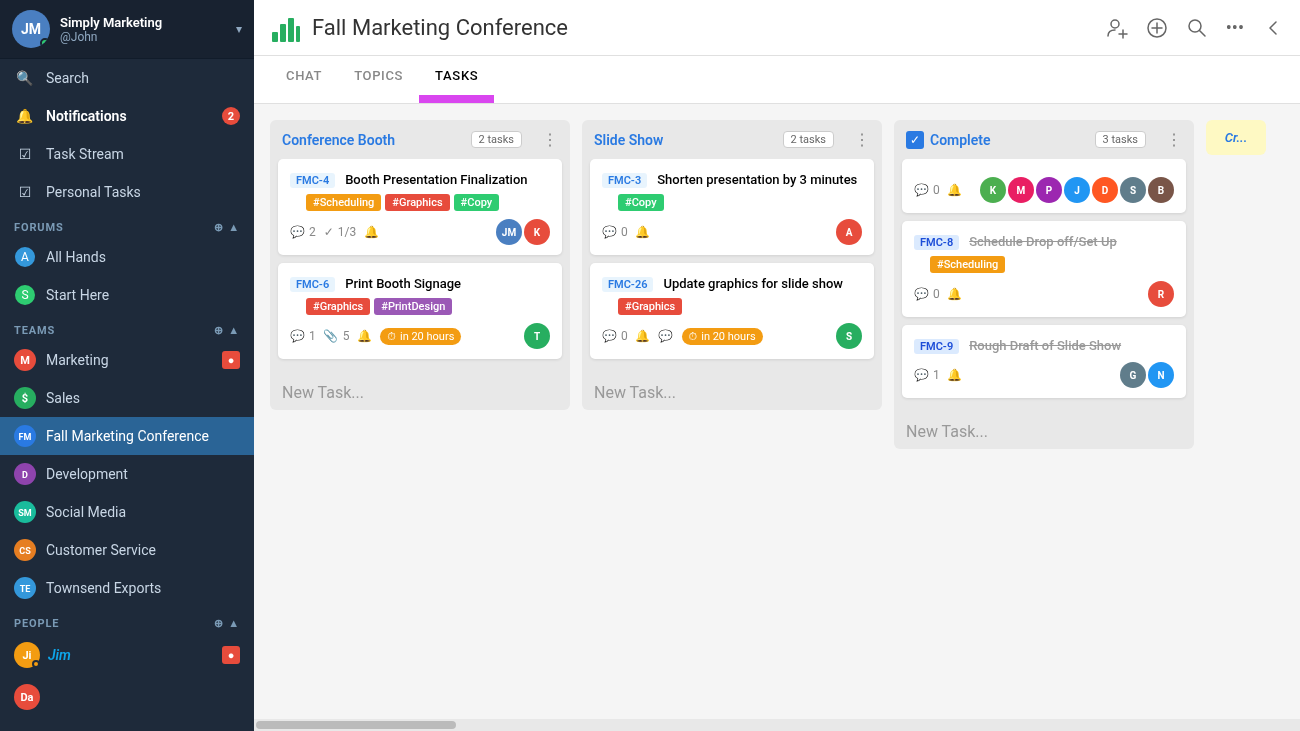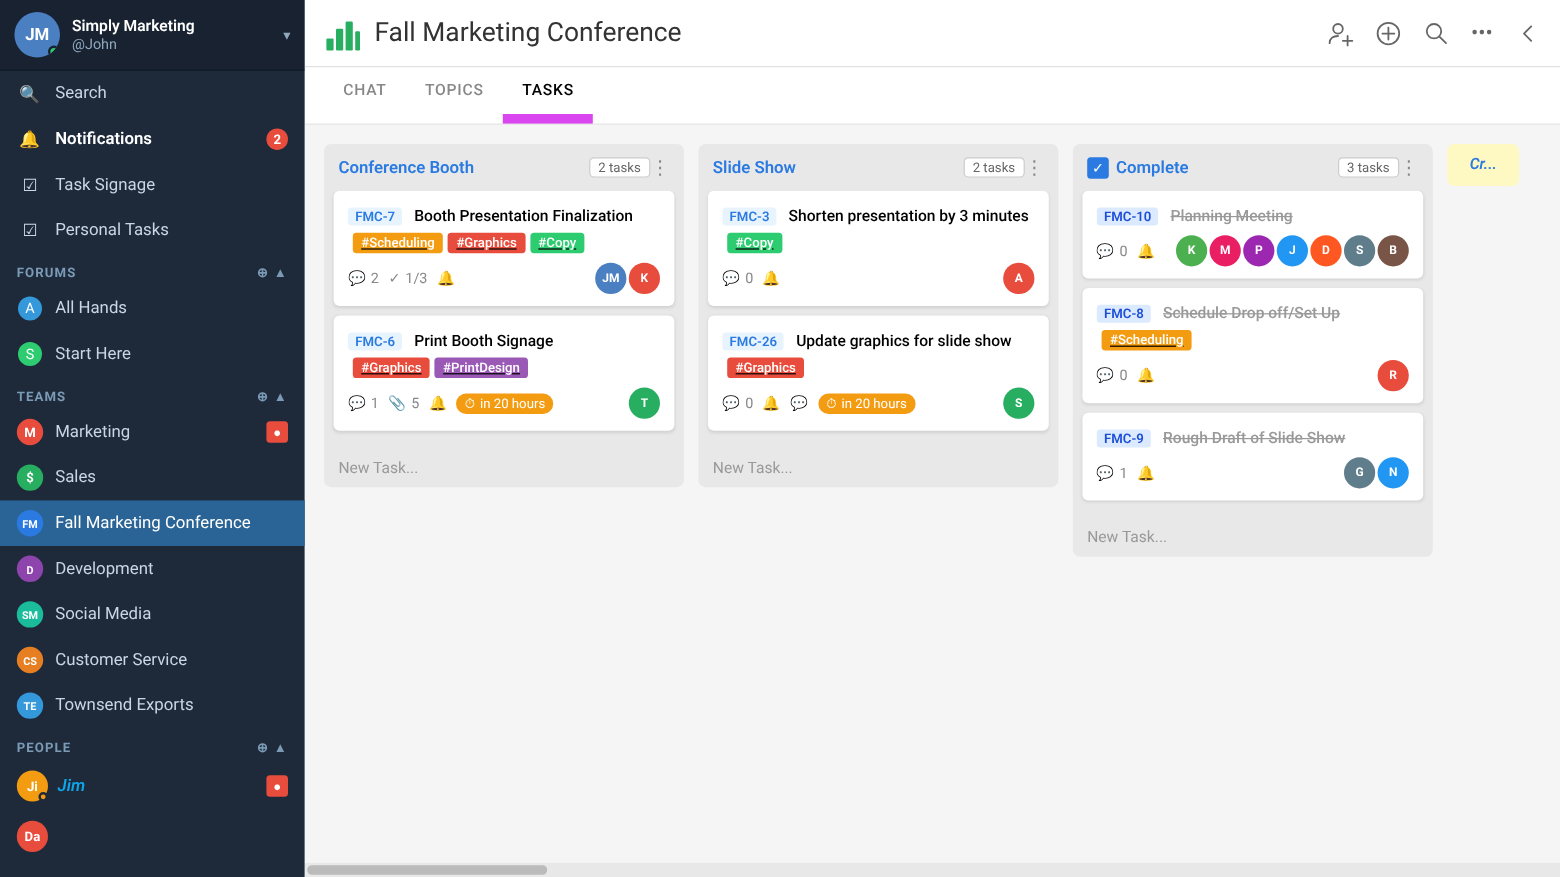--- a/index.html
+++ b/index.html
@@ -45,43 +45,43 @@
     .tabs { display: flex; border-bottom: 1px solid #e0e0e0; padding: 0 16px; flex-shrink: 0; }
     .tab { padding: 12px 16px; font-size: 13px; font-weight: 500; color: #888; cursor: pointer; border-bottom: 2px solid transparent; letter-spacing: 0.05em; }
     .tab.active { color: #000000; border-bottom: 8px solid #d946ef; }
 
     
     .kanban-board { display: flex; gap: 12px; padding: 16px; overflow-x: auto; flex: 1; align-items: flex-start; background: #f5f5f5; }
 
     .kanban-column { width: 300px; flex-shrink: 0; background: #e8e8e8; border-radius: 6px; display: flex; flex-direction: column; max-height: calc(731px - 56px - 48px - 32px); }
     .kanban-column-header { display: flex; align-items: center; padding: 10px 12px; }
     .kanban-column-title { font-size: 14px; font-weight: 600; color: #2a7ae2; flex: 1; }
-    .column-tasks-count { background: #fff; border: 1px solid #ccc; border-radius: 4px; font-size: 11px; color: #666; padding: 1px 7px; margin-right: 0; text-align: right; }
+    .column-tasks-count { background: #fff; border: 1px solid #ccc; border-radius: 4px; font-size: 11px; color: #666; padding: 1px 7px; margin-right: 20px; text-align: right; }
     .column-menu { color: #888; cursor: pointer; font-size: 16px; }
 
     .kanban-cards { padding: 0 8px 8px; overflow-y: auto; flex: 1; }
     .kanban-card { background: #fff; border-radius: 5px; margin-bottom: 8px; padding: 10px 12px; box-shadow: 0 1px 3px rgba(0,0,0,0.1); }
     .card-task-id { background: #e8f4fd; color: #2a7ae2; border-radius: 3px; font-size: 11px; font-weight: 600; padding: 1px 6px; margin-right: 6px; }
     .card-title { font-size: 13px; color: #000000; font-weight: 500; }
     .card-title.strikethrough { text-decoration: line-through; color: #999; }
-    .card-tags { display: flex; gap: 4px; flex-wrap: wrap; margin: 6px 4px; text-decoration: underline; }
+    .card-tags { display: flex; gap: 4px; flex-wrap: wrap; margin: 6px 16px; }
     .tag { border-radius: 3px; font-size: 11px; padding: 2px 7px; font-weight: 500; }
     .tag-scheduling { background: #f39c12; color: #fff; }
     .tag-graphics { background: #e74c3c; color: #fff; }
     .tag-copy { background: #2ecc71; color: #fff; }
     .tag-printdesign { background: #9b59b6; color: #fff; }
 
     .card-footer { display: flex; align-items: center; gap: 8px; margin-top: 8px; }
     .card-meta { display: flex; align-items: center; gap: 4px; color: #888; font-size: 12px; }
     .card-spacer { flex: 1; }
     .card-avatar { width: 26px; height: 26px; border-radius: 50%; display: inline-flex; align-items: center; justify-content: center; font-size: 10px; font-weight: bold; color: white; }
     .card-avatar-group { display: flex; gap: 2px; }
     .timer-badge { background: #f39c12; color: white; border-radius: 10px; font-size: 11px; padding: 2px 7px; display: flex; align-items: center; gap: 4px; }
 
-    .new-task { padding: 8px 12px; font-size: 13px; color: #999; cursor: pointer; }
+    .new-task { padding: 8px 12px; font-size: 16px; color: #999; cursor: pointer; }
 
     
     .chart-icon { color: #27ae60; }
 
     
     .kanban-board::-webkit-scrollbar { height: 8px; }
     .kanban-board::-webkit-scrollbar-track { background: #e0e0e0; }
     .kanban-board::-webkit-scrollbar-thumb { background: #bbb; border-radius: 4px; }
 
     .col-complete-checkbox { width: 18px; height: 18px; background: #2a7ae2; border-radius: 3px; display: flex; align-items: center; justify-content: center; color: white; font-size: 12px; margin-right: 6px; flex-shrink: 0; }
@@ -120,21 +120,21 @@
   </div>
 
   <div class="sidebar-item" style="font-weight:600; color:#fff;">
     <span class="item-icon">🔔</span>
     <span class="item-label">Notifications</span>
     <span class="badge">2</span>
   </div>
 
   <div class="sidebar-item">
     <span class="item-icon">☑</span>
-    <span class="item-label">Task Signage</span>
+    <span class="item-label">Task Stream</span>
   </div>
 
   <div class="sidebar-item">
     <span class="item-icon">☑</span>
     <span class="item-label">Personal Tasks</span>
   </div>
 
   <div class="section-header">
     <span class="section-title">FORUMS</span>
     <span class="section-actions">⊕</span>
@@ -312,21 +312,21 @@
     <div class="kanban-column">
       <div class="kanban-column-header">
         <span class="kanban-column-title">Conference Booth</span>
         <span class="column-tasks-count">2 tasks</span>
         <span class="column-menu">⋮</span>
       </div>
       <div class="kanban-cards">
 
         <div class="kanban-card">
           <div style="margin-bottom:6px;">
-            <span class="card-task-id">FMC-7</span>
+            <span class="card-task-id">FMC-4</span>
             <span class="card-title">Booth Presentation Finalization</span>
           </div>
           <div class="card-tags">
             <span class="tag tag-scheduling">#Scheduling</span>
             <span class="tag tag-graphics">#Graphics</span>
             <span class="tag tag-copy">#Copy</span>
           </div>
           <div class="card-footer">
             <span class="card-meta">
               <span>💬</span> 2
@@ -431,24 +431,20 @@
     <div class="kanban-column">
       <div class="kanban-column-header">
         <div class="col-complete-checkbox">✓</div>
         <span class="kanban-column-title">Complete</span>
         <span class="column-tasks-count">3 tasks</span>
         <span class="column-menu">⋮</span>
       </div>
       <div class="kanban-cards">
 
         <div class="kanban-card">
-          <div style="margin-bottom:6px;">
-            <span class="card-task-id fmc-id-10">FMC-10</span>
-            <span class="card-title strikethrough">Planning Meeting</span>
-          </div>
           <div class="card-footer">
             <span class="card-meta">
               <span>💬</span> 0
             </span>
             <span class="card-meta">🔔</span>
             <span class="card-spacer"></span>
             <div class="card-avatar-group">
               <span class="card-avatar" style="background:#4caf50;">K</span>
               <span class="card-avatar" style="background:#e91e63;">M</span>
               <span class="card-avatar" style="background:#9c27b0;">P</span>

